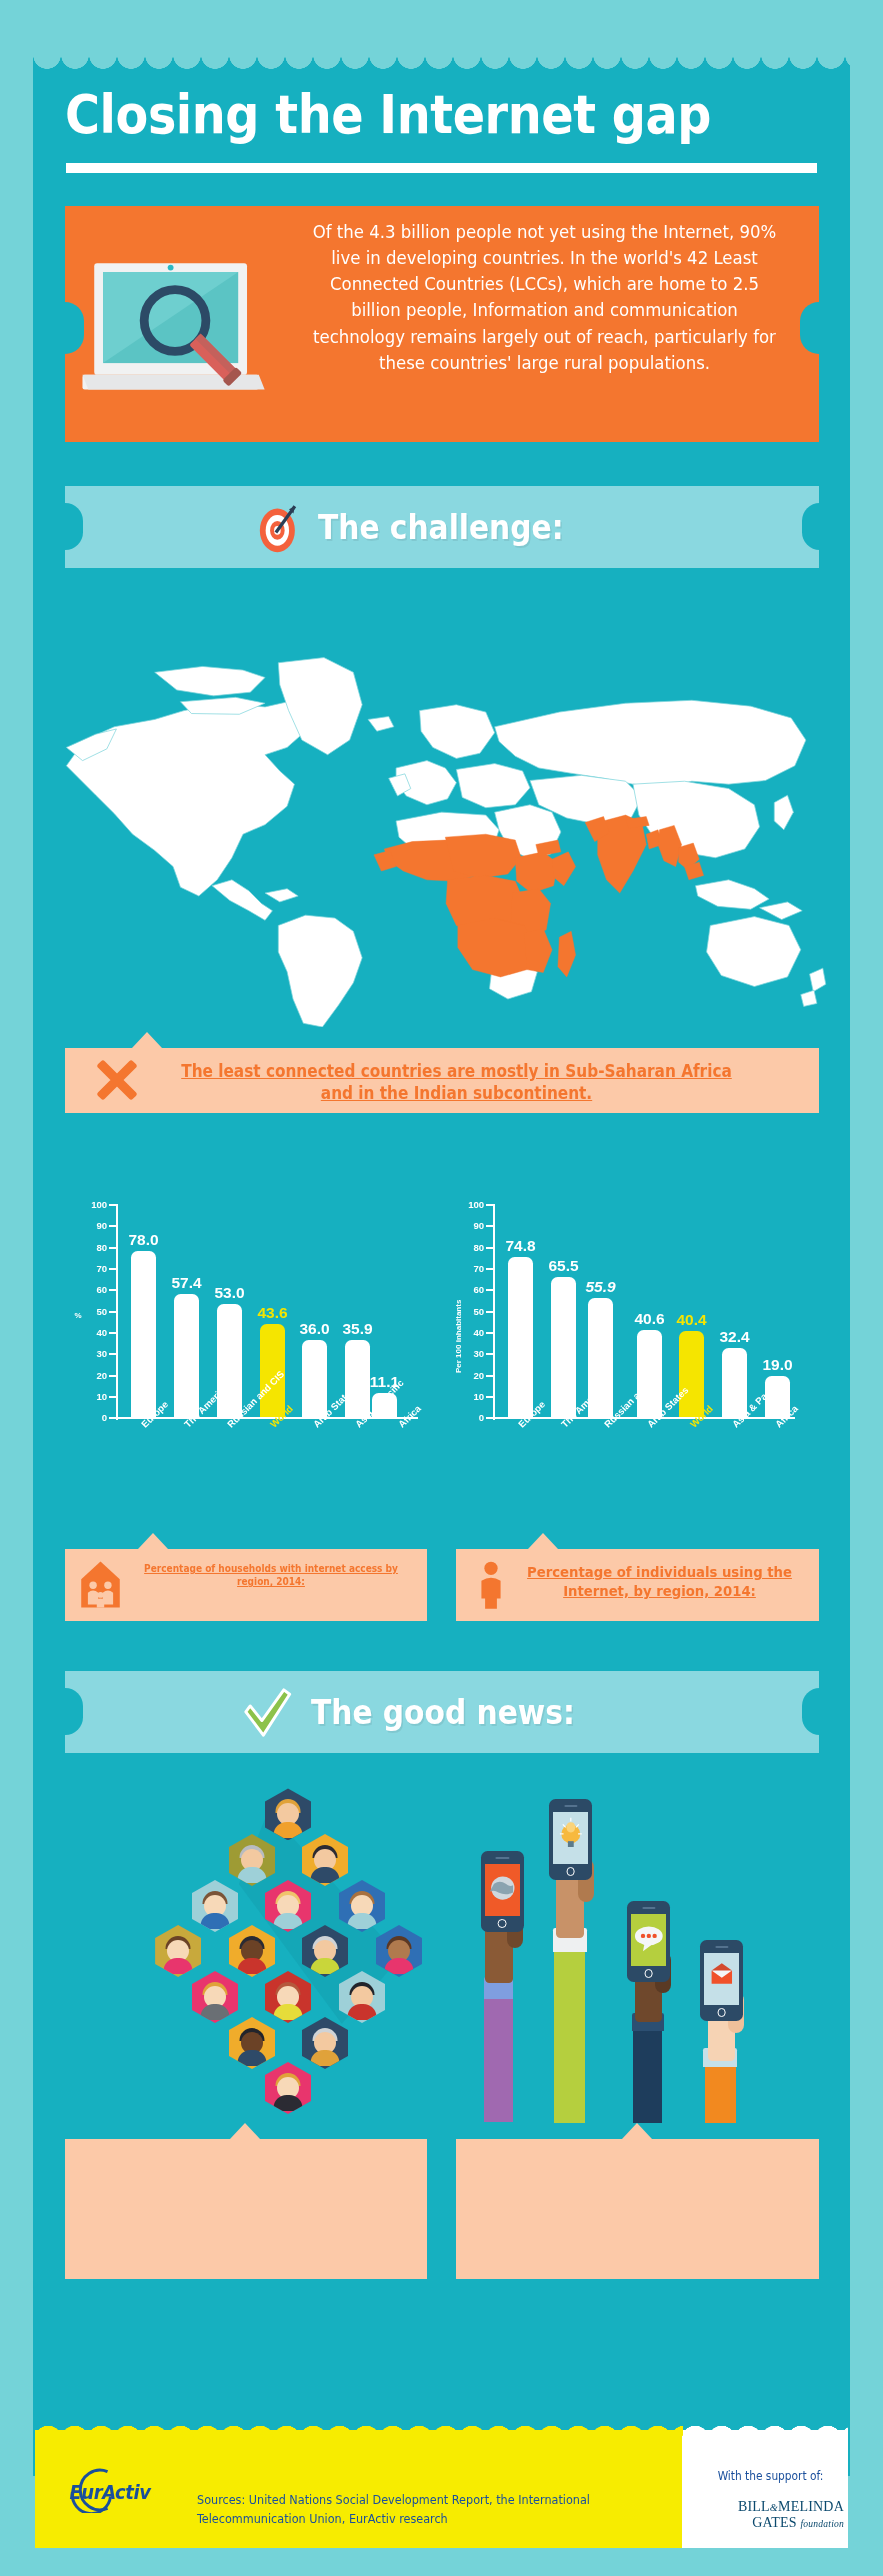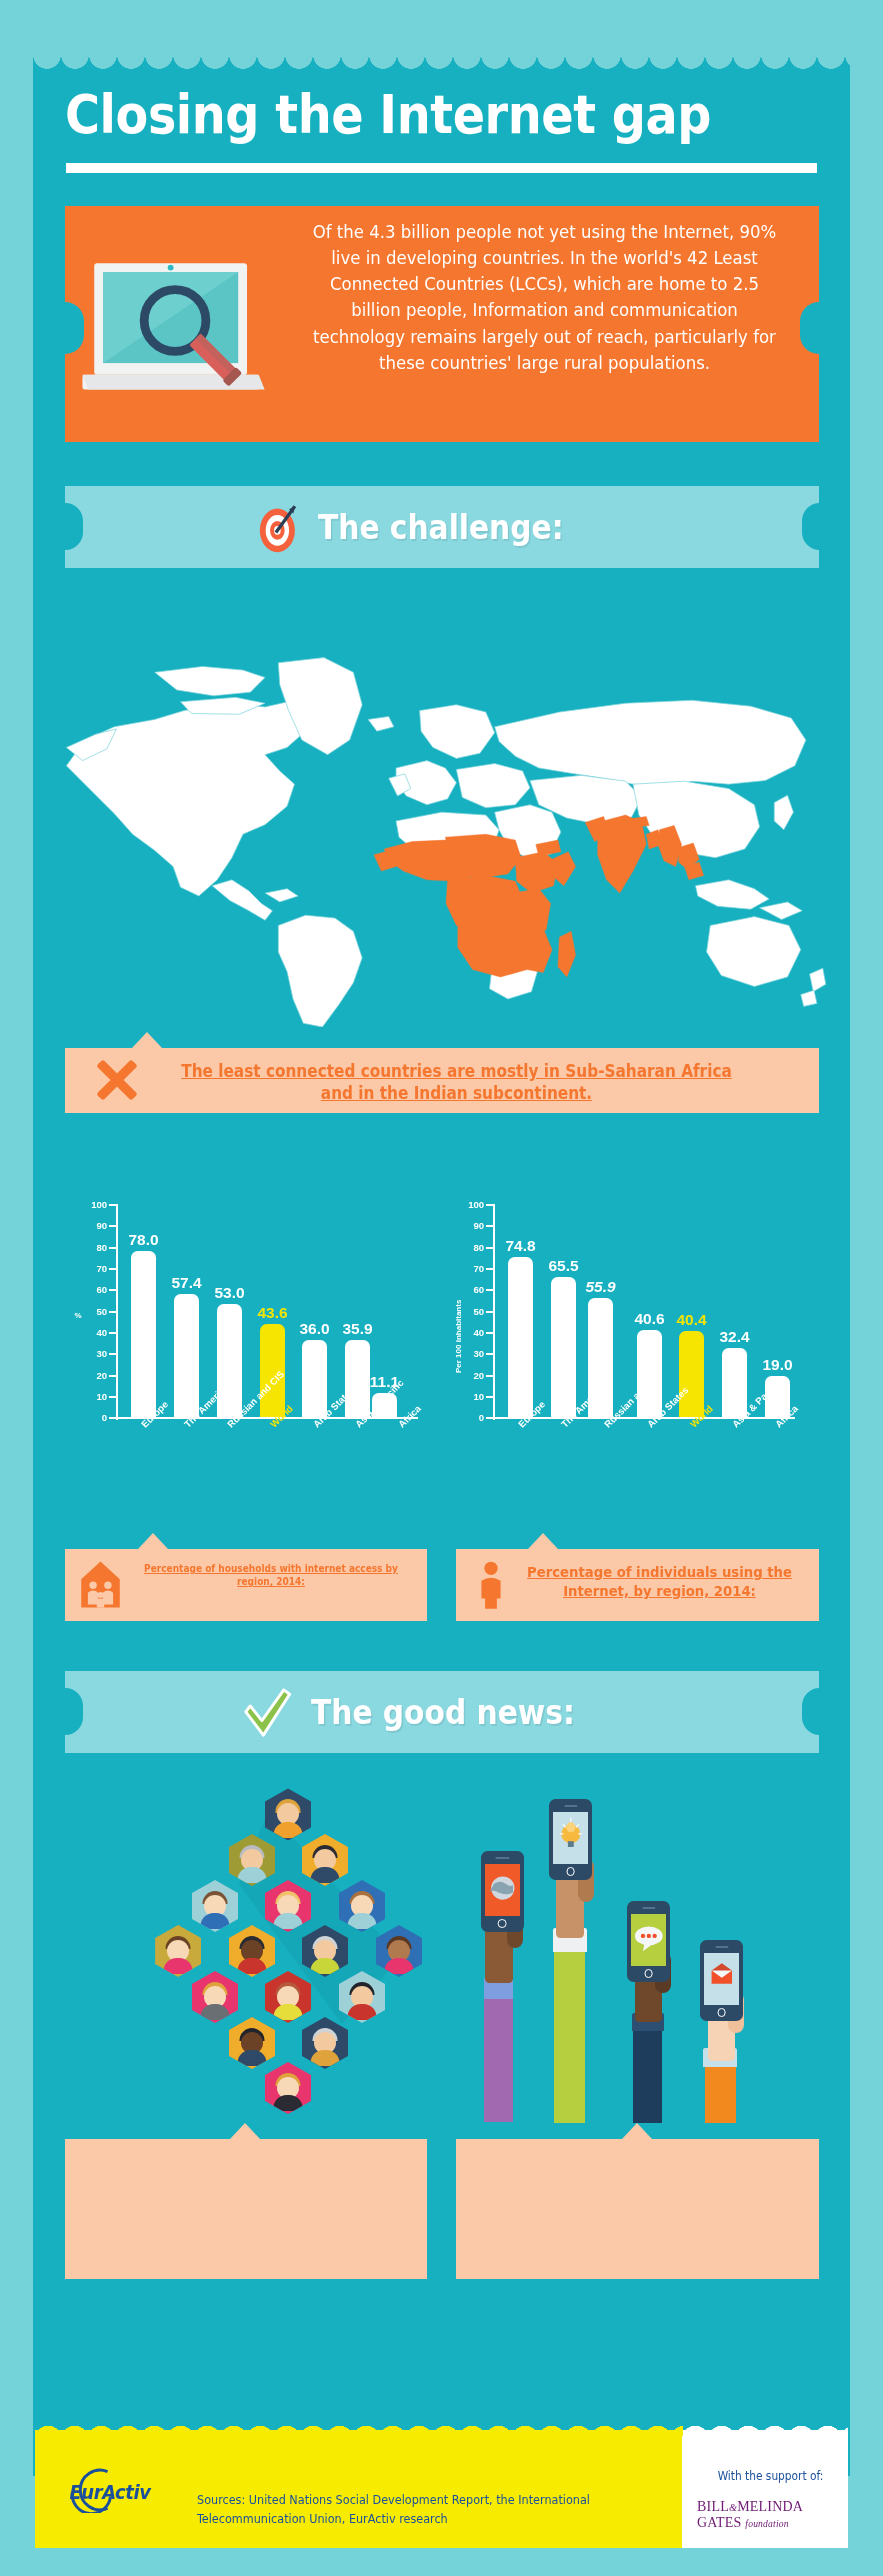--- a/index.html
+++ b/index.html
@@ -312,24 +312,24 @@
     width: 147px;
     color: #1a4f9c;
     font-family: "DejaVu Sans Condensed", "Liberation Sans Narrow", "Liberation Sans", sans-serif;
     font-size: 11.8px;
     text-align: center;
   }
   .gates-logo {
     position: absolute;
     left: 697px; top: 2499px;
     width: 147px;
-    color: #701a75;
+    color: #0c4a6e;
     font-family: "Liberation Serif", serif;
     font-size: 14px;
-    text-align: left;
+    text-align: right;
     line-height: 1.15;
     letter-spacing: 0.2px;
   }
   .gates-logo .sm { font-size: 9.6px; font-style: italic; }
   .euractiv-logo {
     position: absolute;
     left: 65px; top: 2467px;
     width: 110px; height: 46px;
   }
   .euractiv-logo .word {

